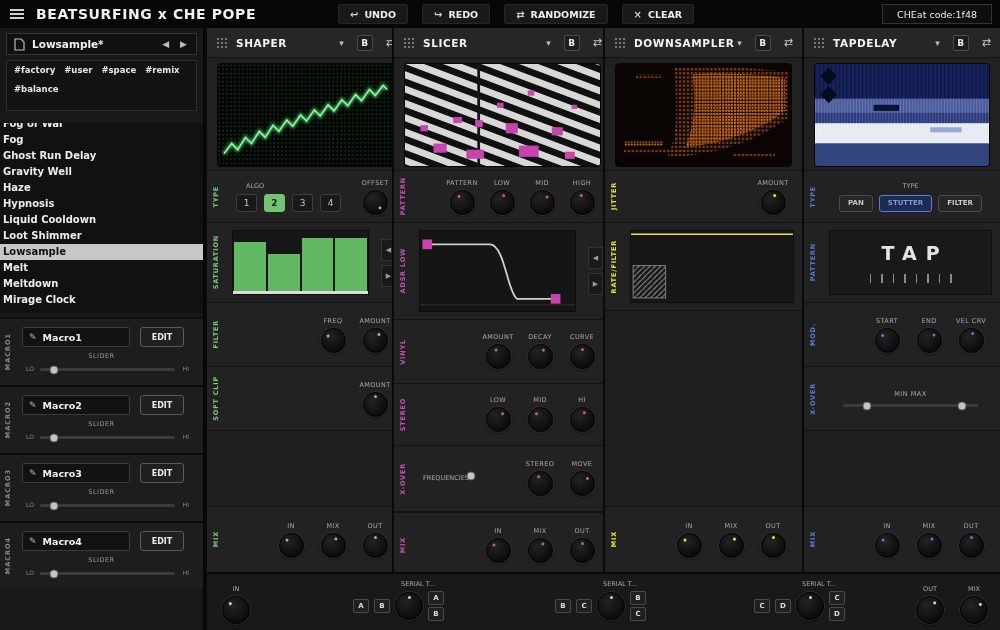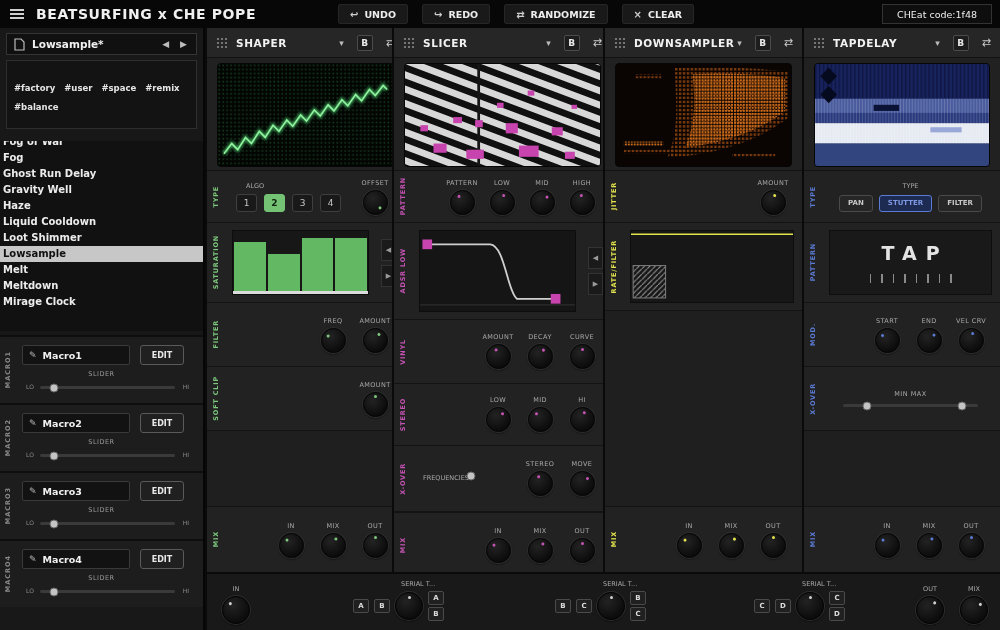--- a/index.html
+++ b/index.html
@@ -15,21 +15,21 @@
   .tb-btn{height:20px;background:#191919;border:1px solid #262626;border-radius:2px;color:#eee;font-size:9.5px;font-weight:bold;display:flex;align-items:center;gap:6px;padding:0 11px;cursor:pointer}
   .tb-btn .ic{font-size:10px;color:#cfcfcf}
   .cheat{position:absolute;right:8px;top:4px;height:20px;border:1px solid #333;background:#0e0e0e;display:flex;align-items:center;padding:0 14px;font-size:9.5px;color:#eee}
 
   
   .sidebar{position:absolute;top:28px;left:0;width:205px;height:602px;background:#181818;border-right:2px solid #060606}
   .preset-row{margin:5px 6px 0;height:22px;border:1px solid #343434;background:#101010;display:flex;align-items:center;padding:0 7px;gap:7px}
   .file-ic{width:11px;height:13px;flex:0 0 auto}
   .preset-name{font-size:10.5px;font-weight:bold;color:#f0f0f0;flex:1;white-space:nowrap;overflow:hidden}
   .pr-arrow{color:#bbb;font-size:9px;cursor:pointer;padding:0 2px}
-  .tags-box{margin:5px 6px 0;border:1px solid #2e2e2e;background:#131313;padding:22px 7px 16px;display:flex;gap:9px;flex-wrap:wrap}
+  .tags-box{margin:5px 6px 0;border:1px solid #2e2e2e;background:#131313;padding:4px 7px 16px;display:flex;gap:9px;flex-wrap:wrap}
   .tag{font-size:8.5px;color:#e6e6e6;font-weight:bold;cursor:pointer}
   .preset-list{margin-top:12px;height:190px;overflow:hidden;background:#111}
   .preset-item{font-size:10px;font-weight:bold;color:#ececec;padding:1px 3px;line-height:14px;white-space:nowrap;cursor:pointer}
   .preset-item.sel{background:#c7c7c7;color:#101010}
   .preset-item.clip{margin-top:-7px}
 
   .macro{height:68px;border-top:2px solid #0e0e0e;position:relative;background:#1d1d1d}
   .macro .mside{position:absolute;left:0;top:0;bottom:0;width:16px;display:flex;align-items:center;justify-content:center}
   .macro .mside span{writing-mode:vertical-rl;transform:rotate(180deg);font-size:6.5px;font-weight:bold;letter-spacing:1px;color:#8a8a8a}
   .mname{position:absolute;left:22px;top:8px;width:108px;height:20px;background:#121212;border:1px solid #3a3a3a;border-radius:2px;display:flex;align-items:center;gap:6px;padding:0 6px}
@@ -168,20 +168,21 @@
     <span class="tag">#space</span>
     <span class="tag">#remix</span>
     <span class="tag">#balance</span>
   </div>
   <div class="preset-list">
     <div class="preset-item clip">Fog of War</div>
     <div class="preset-item">Fog</div>
     <div class="preset-item">Ghost Run Delay</div>
     <div class="preset-item">Gravity Well</div>
     <div class="preset-item">Haze</div>
+    <div class="preset-item">Hypnosis</div>
     <div class="preset-item">Liquid Cooldown</div>
     <div class="preset-item">Loot Shimmer</div>
     <div class="preset-item sel">Lowsample</div>
     <div class="preset-item">Melt</div>
     <div class="preset-item">Meltdown</div>
     <div class="preset-item">Mirage Clock</div>
   </div>
 
   <div class="macro" style="margin-top:4px">
     <div class="mside">

